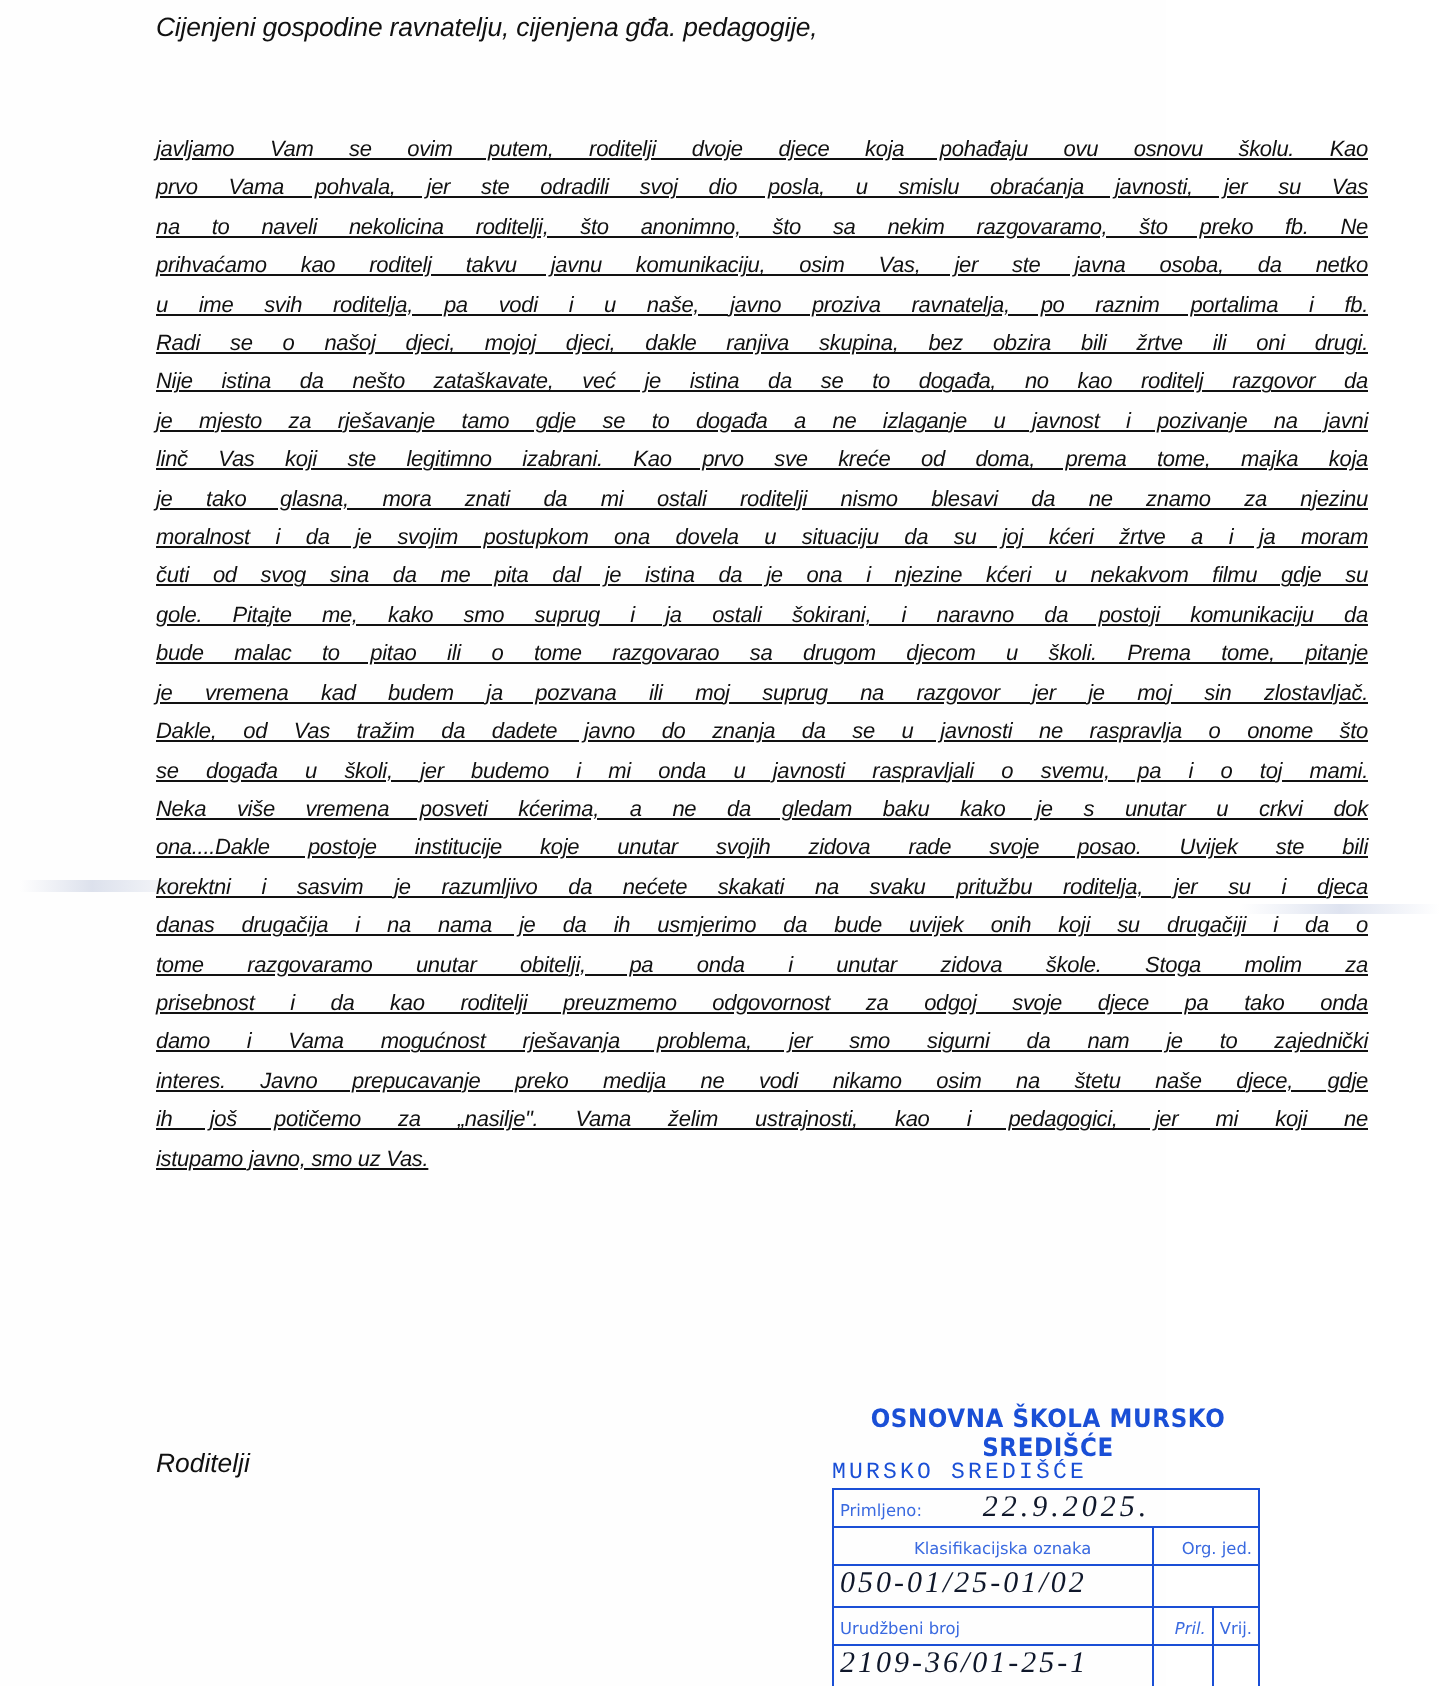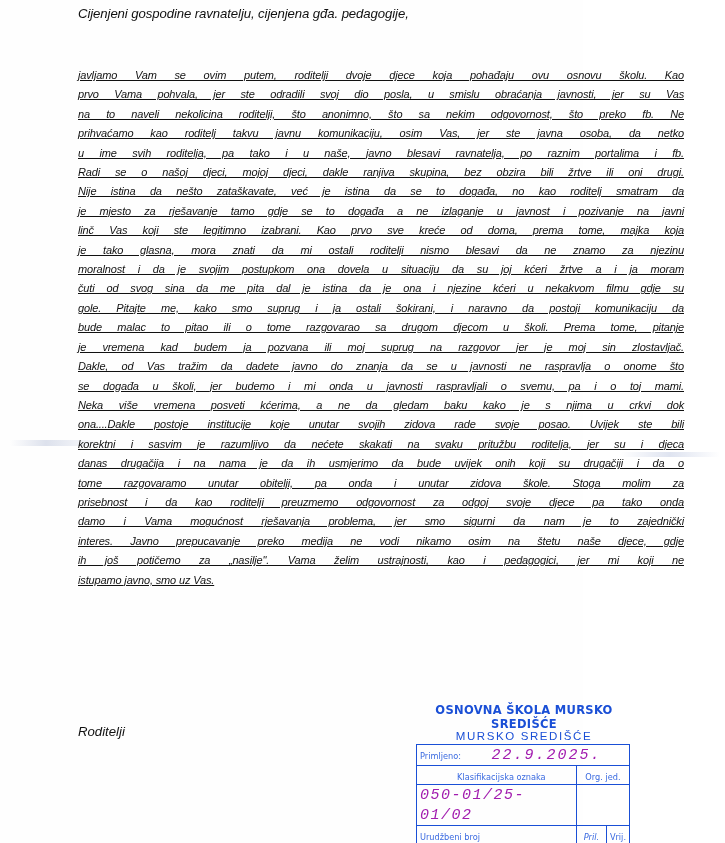--- a/index.html
+++ b/index.html
@@ -35,64 +35,64 @@
   }
 
   
   .stamp { position: absolute; left: 416px; top: 704px; width: 216px; color: #1a4fd6; }
   .stamp-title1 {
     font-family: "DejaVu Sans", sans-serif; font-weight: bold; font-size: 11.5px;
     letter-spacing: 0.3px; text-align: center; width: 216px; line-height: 13px;
     transform: scaleY(1.1);
   }
   .stamp-title2 {
-    font-family: Liberation Sans, sans-serif; font-size: 11.5px; letter-spacing: 1.6px;
-    text-align: center; width: 216px; line-height: 13px;
+    font-family: Liberation Mono, monospace; font-size: 11.5px; letter-spacing: 1.6px;
+    text-align: left; width: 216px; line-height: 13px;
   }
   .stamp-table {
     border: 1.6px solid #1a4fd6; width: 214px; margin-top: 1px;
     border-collapse: collapse;
   }
   .stamp-table td { border: 1.3px solid #1a4fd6; padding: 0 3px; vertical-align: top; }
   .lbl { font-family: "DejaVu Sans", sans-serif; font-size: 8.2px; color: #3a6ae0; line-height: 11px; margin-top: 27px; }
   .hw {
-    font-family: Liberation Mono, monospace; font-style: italic; color: #a21caf;
+    font-family: Liberation Serif, serif; font-style: italic; color: #0f172a;
     font-size: 15px; letter-spacing: 1.5px; line-height: 18px;
   }
   .hw-date { font-size: 15px; letter-spacing: 2px; padding-left: 26px; }
-  .center { text-align: center; }
+  .center { text-align: right; }
 </style>
 </head>
 <body>
 
 <div class="page">
   <div class="scan-smudge"></div>
   <div class="scan-smudge2"></div>
 
   <div class="greeting">Cijenjeni gospodine ravnatelju, cijenjena gđa. pedagogije,</div>
 
   <div class="body-text" id="body-text">
       <span class="line justify">javljamo Vam se ovim putem, roditelji dvoje djece koja pohađaju ovu osnovu školu. Kao</span>
       <span class="line justify">prvo Vama pohvala, jer ste odradili svoj dio posla, u smislu obraćanja javnosti, jer su Vas</span>
-      <span class="line justify">na to naveli nekolicina roditelji, što anonimno, što sa nekim odgovornost, što preko fb. Ne</span>
+      <span class="line justify">na to naveli nekolicina roditelji, što anonimno, što sa nekim razgovaramo, što preko fb. Ne</span>
       <span class="line justify">prihvaćamo kao roditelj takvu javnu komunikaciju, osim Vas, jer ste javna osoba, da netko</span>
-      <span class="line justify">u ime svih roditelja, pa tako i u naše,  javno blesavi ravnatelja, po raznim portalima i fb.</span>
+      <span class="line justify">u ime svih roditelja, pa vodi i u naše,  javno proziva ravnatelja, po raznim portalima i fb.</span>
       <span class="line justify">Radi se o našoj djeci, mojoj djeci,  dakle ranjiva skupina, bez obzira bili žrtve ili oni drugi.</span>
-      <span class="line justify">Nije istina da  nešto zataškavate, već je istina da se to događa, no kao roditelj smatram da</span>
+      <span class="line justify">Nije istina da  nešto zataškavate, već je istina da se to događa, no kao roditelj razgovor da</span>
       <span class="line justify">je mjesto za rješavanje tamo gdje se to događa a ne izlaganje u javnost i pozivanje na javni</span>
       <span class="line justify">linč Vas koji ste legitimno izabrani. Kao prvo sve kreće od doma, prema tome, majka koja</span>
       <span class="line justify">je tako glasna, mora znati da mi ostali roditelji nismo blesavi da ne znamo za njezinu</span>
       <span class="line justify">moralnost i da je svojim postupkom ona dovela u situaciju da su joj kćeri žrtve a i ja moram</span>
       <span class="line justify">čuti od svog sina da me pita dal je istina da je ona i njezine kćeri u nekakvom filmu gdje su</span>
       <span class="line justify">gole. Pitajte me, kako smo suprug i ja ostali šokirani, i naravno da postoji komunikaciju da</span>
       <span class="line justify">bude malac to pitao ili o tome razgovarao sa drugom djecom u školi.  Prema tome, pitanje</span>
       <span class="line justify">je vremena kad budem ja pozvana ili moj suprug na razgovor jer je moj sin zlostavljač.</span>
       <span class="line justify">Dakle, od Vas tražim da dadete javno do znanja da se u javnosti ne raspravlja o onome što</span>
       <span class="line justify">se događa u školi, jer budemo i mi onda u javnosti raspravljali o svemu, pa i o toj mami.</span>
-      <span class="line justify">Neka više vremena posveti kćerima, a ne da gledam baku kako je s njima u crkvi dok</span>
+      <span class="line justify">Neka više vremena posveti kćerima, a ne da gledam baku kako je s unutar u crkvi dok</span>
       <span class="line justify">ona....Dakle  postoje institucije koje unutar svojih zidova rade svoje posao. Uvijek ste bili</span>
       <span class="line justify">korektni i sasvim je razumljivo da nećete skakati na svaku pritužbu roditelja, jer su i djeca</span>
       <span class="line justify">danas drugačija i na nama je da ih usmjerimo da bude uvijek onih koji su drugačiji i da o</span>
       <span class="line justify">tome razgovaramo unutar obitelji, pa onda i unutar zidova škole.   Stoga molim za</span>
       <span class="line justify">prisebnost i da kao roditelji preuzmemo odgovornost za odgoj svoje djece pa tako onda</span>
       <span class="line justify">damo i Vama mogućnost rješavanja problema,  jer smo sigurni da nam je to zajednički</span>
       <span class="line justify">interes. Javno prepucavanje preko medija ne vodi nikamo osim na štetu naše djece, gdje</span>
       <span class="line justify">ih još potičemo za „nasilje".  Vama želim ustrajnosti, kao i pedagogici, jer  mi koji ne</span>
       <span class="line">istupamo javno, smo uz Vas.</span>
     </div>

